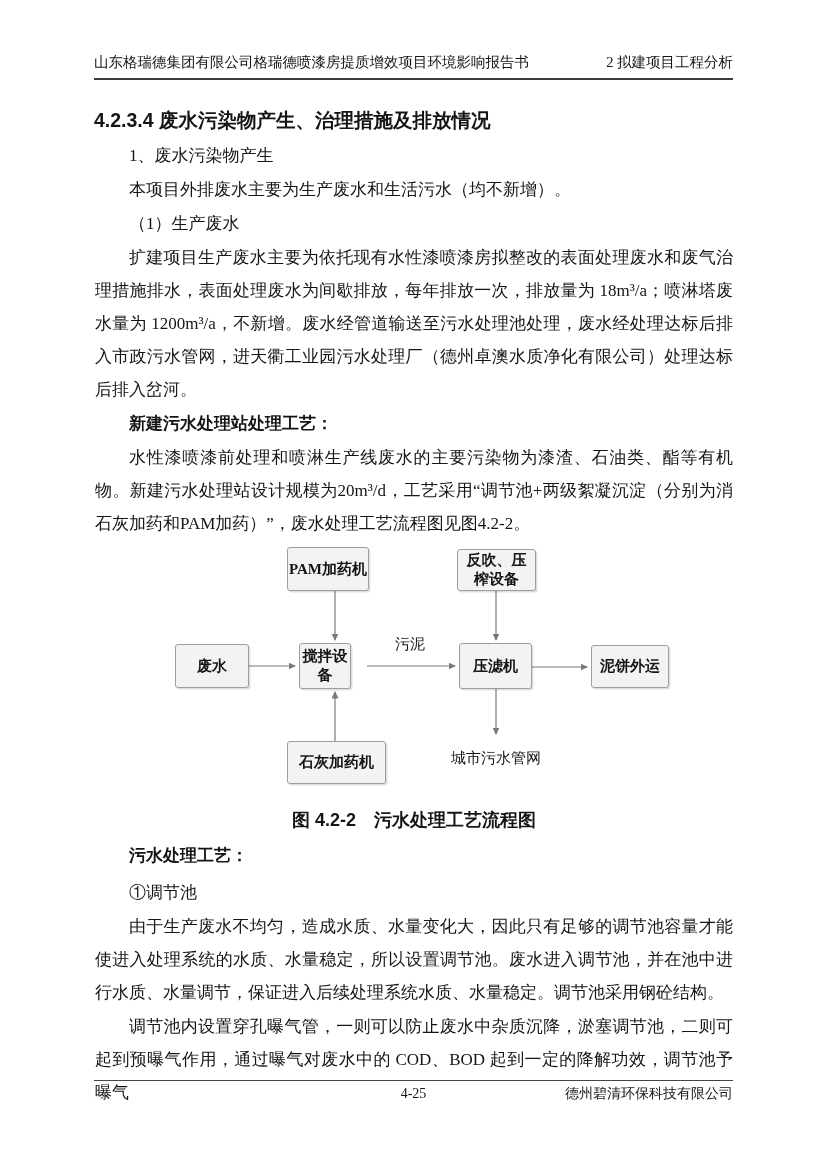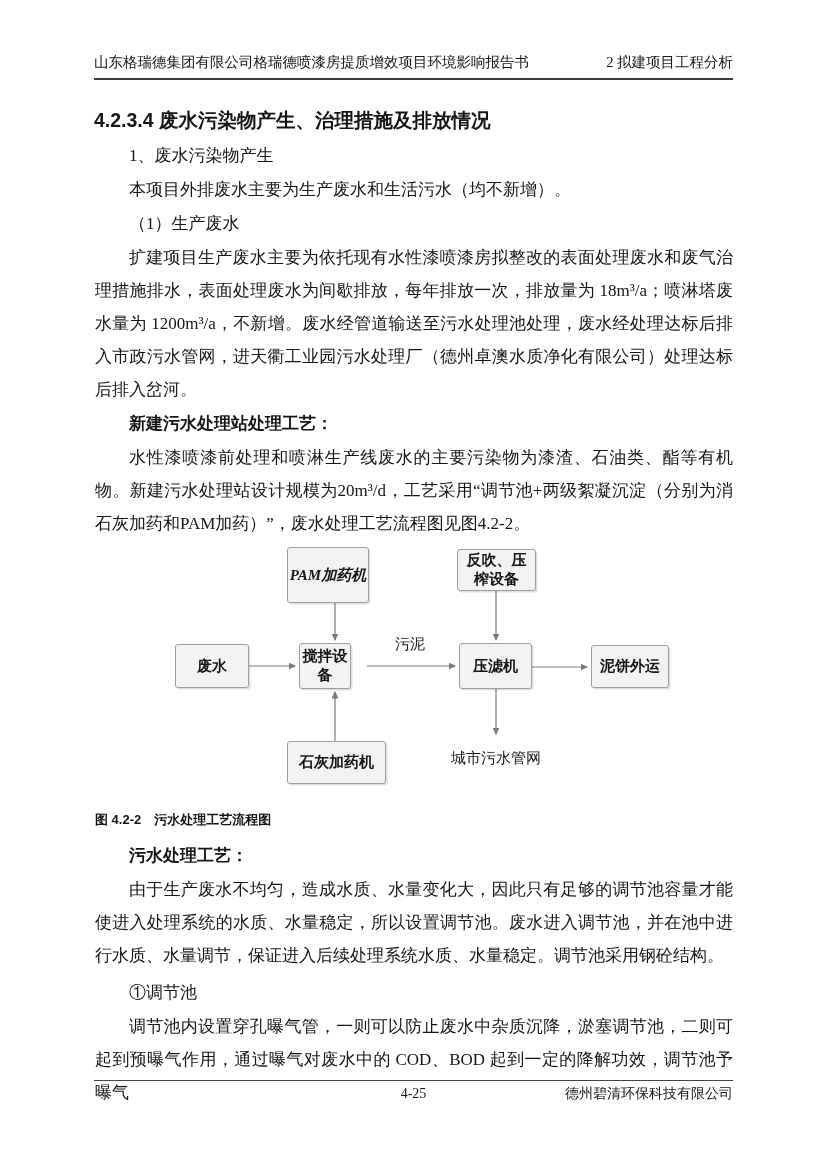--- a/index.html
+++ b/index.html
@@ -31,42 +31,42 @@
   .doc-body{
     position:absolute;left:94px;top:100px;width:640px;
     font-size:17px;line-height:33px;text-align:justify;
     text-justify:inter-ideograph;
   }
   .hei{font-family:"Liberation Sans","DejaVu Sans",sans-serif;font-weight:bold;}
   h1.section{font-size:19.5px;line-height:28px;margin:6px 0 5px 0;
     font-family:"Liberation Sans","DejaVu Sans",sans-serif;}
   p{margin:1px;}
   .indent{text-indent:2em;}
-  .caption{font-weight:bold;font-size:13px;line-height:30px;margin-top:2px;
+  .caption{text-align:center;font-weight:bold;font-size:18px;line-height:30px;margin-top:2px;
     font-family:"Liberation Sans","DejaVu Sans",sans-serif;}
   .mt4{margin-top:4px;}
 
   
   .flowchart{position:relative;height:262px;margin-top:0;}
   .flowchart svg{position:absolute;left:0;top:0;}
   .flowchart svg line{stroke:var(--connector);stroke-width:1.2;}
   .flowchart svg .ah{fill:var(--connector);}
   .node{
     position:absolute;display:flex;align-items:center;justify-content:center;
     background:var(--node-fill);border:1px solid var(--node-border);border-radius:3px;
     box-shadow:1.5px 1.5px 0 rgba(0,0,0,0.12);
     font-size:15px;line-height:19px;font-weight:bold;text-align:center;
   }
   .node span{display:block;}
   .flow-label{position:absolute;font-size:15px;line-height:18px;text-align:center;}
 
   .n-waste{left:73px;top:103px;width:74px;height:44px;margin-left:8px;}
   .n-mixer{left:205px;top:102px;width:52px;height:46px;}
   .n-mixer span{width:50px;}
-  .n-pam{left:193px;top:6px;width:82px;height:56px;font-style:italic;}
+  .n-pam{left:193px;top:6px;width:82px;height:44px;}
   .n-lime{left:193px;top:200px;width:99px;height:43px;}
   .n-press{left:365px;top:102px;width:73px;height:46px;}
   .n-backflush{left:363px;top:8px;width:79px;height:42px;}
   .n-backflush span{width:62px;text-align:center;}
   .n-out{left:497px;top:104px;width:78px;height:43px;}
   .l-sludge{left:294px;top:94px;width:44px;}
   .l-sewer{left:337px;top:208px;width:130px;}
 
   
   .footer{
@@ -136,22 +136,22 @@
         <span>石灰加药机</span>
       </div>
 
       <div class="flow-label l-sludge">污泥</div>
       <div class="flow-label l-sewer">城市污水管网</div>
     </div>
 
     <p class="caption">图 4.2-2　污水处理工艺流程图</p>
 
     <p class="indent hei mt4">污水处理工艺：</p>
+    <p class="indent mt4">①调节池</p>
     <p class="indent">由于生产废水不均匀，造成水质、水量变化大，因此只有足够的调节池容量才能使进入处理系统的水质、水量稳定，所以设置调节池。废水进入调节池，并在池中进行水质、水量调节，保证进入后续处理系统水质、水量稳定。调节池采用钢砼结构。</p>
-    <p class="indent mt4">①调节池</p>
     <p class="indent">调节池内设置穿孔曝气管，一则可以防止废水中杂质沉降，淤塞调节池，二则可起到预曝气作用，通过曝气对废水中的 COD、BOD 起到一定的降解功效，调节池予曝气</p>
   </div>
 
   <div class="footer">
     <span class="pageno">4-25</span>
     <span class="company">德州碧清环保科技有限公司</span>
   </div>
 
 </div>
 

